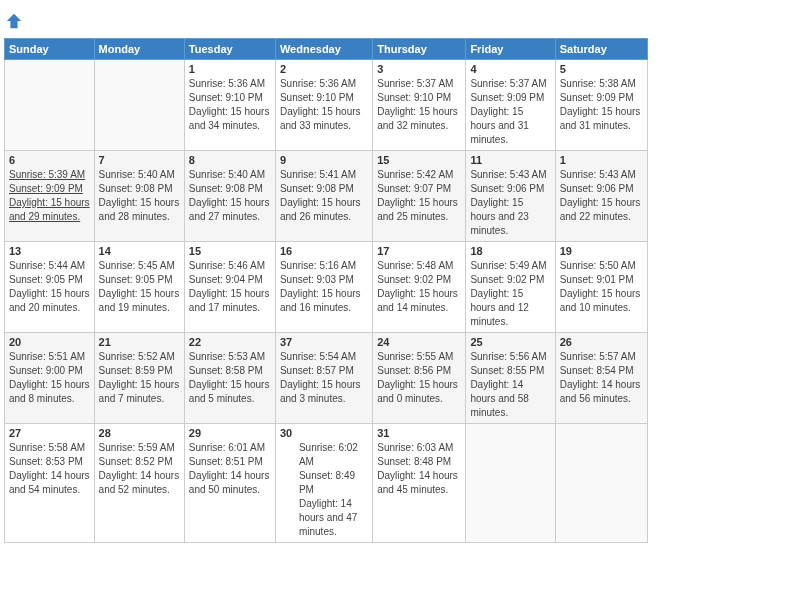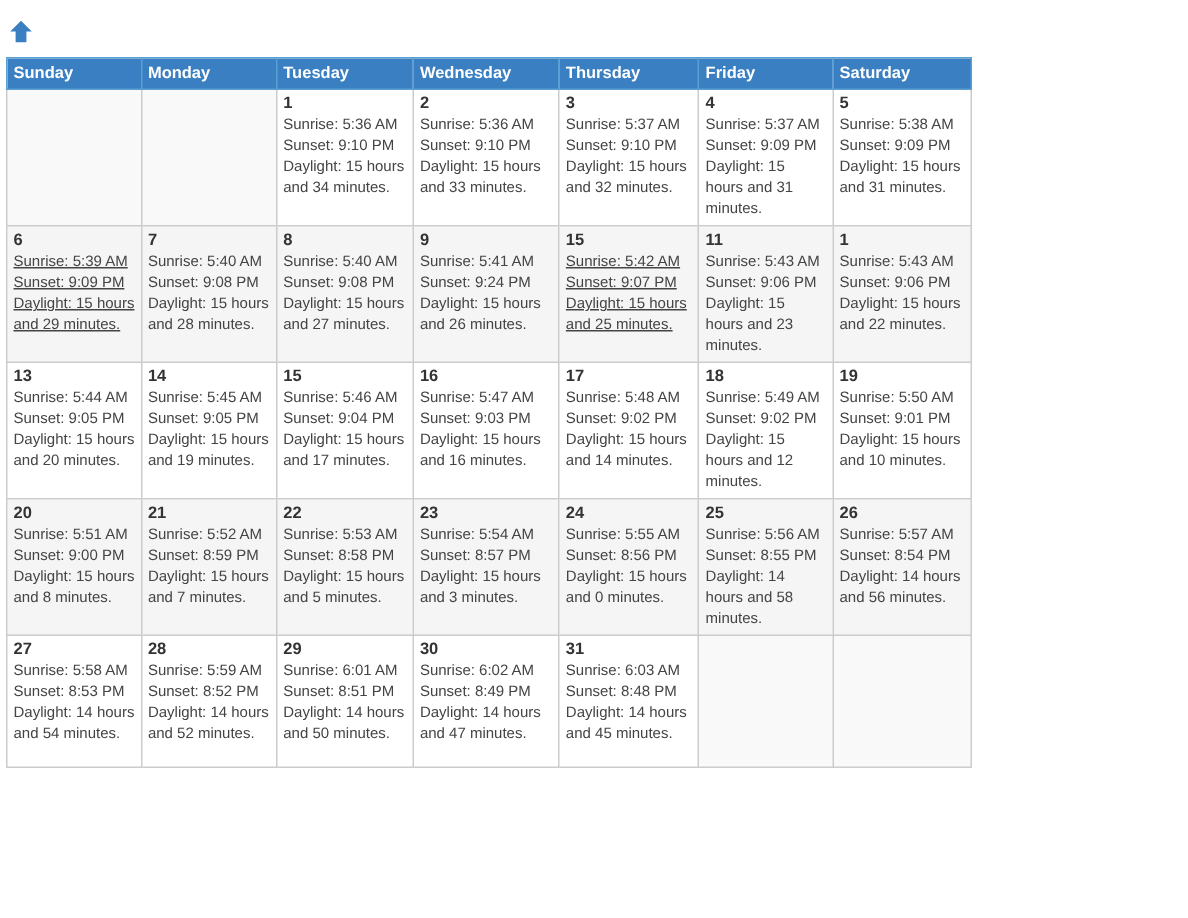--- a/index.html
+++ b/index.html
@@ -180,26 +180,26 @@
           </td>
           <td>
             <span class="day-num">8</span>
             <div class="day-info" style="white-space: pre-line;">Sunrise: 5:40 AM
 Sunset: 9:08 PM
 Daylight: 15 hours and 27 minutes.</div>
           </td>
           <td>
             <span class="day-num">9</span>
             <div class="day-info" style="white-space: pre-line;">Sunrise: 5:41 AM
-Sunset: 9:24 PM
+Sunset: 9:08 PM
 Daylight: 15 hours and 26 minutes.</div>
           </td>
           <td>
             <span class="day-num">15</span>
-            <div class="day-info" style="white-space: pre-line; text-decoration: underline;">Sunrise: 5:42 AM
+            <div class="day-info" style="white-space: pre-line;">Sunrise: 5:42 AM
 Sunset: 9:07 PM
 Daylight: 15 hours and 25 minutes.</div>
           </td>
           <td>
             <span class="day-num">11</span>
             <div class="day-info" style="white-space: pre-line;">Sunrise: 5:43 AM
 Sunset: 9:06 PM
 Daylight: 15 hours and 23 minutes.</div>
           </td>
           <td>
@@ -223,21 +223,21 @@
 Daylight: 15 hours and 19 minutes.</div>
           </td>
           <td>
             <span class="day-num">15</span>
             <div class="day-info" style="white-space: pre-line;">Sunrise: 5:46 AM
 Sunset: 9:04 PM
 Daylight: 15 hours and 17 minutes.</div>
           </td>
           <td>
             <span class="day-num">16</span>
-            <div class="day-info" style="white-space: pre-line;">Sunrise: 5:47 AM
+            <div class="day-info" style="white-space: pre-line;">Sunrise: 5:16 AM
 Sunset: 9:03 PM
 Daylight: 15 hours and 16 minutes.</div>
           </td>
           <td>
             <span class="day-num">17</span>
             <div class="day-info" style="white-space: pre-line;">Sunrise: 5:48 AM
 Sunset: 9:02 PM
 Daylight: 15 hours and 14 minutes.</div>
           </td>
           <td>
@@ -266,21 +266,21 @@
 Sunset: 8:59 PM
 Daylight: 15 hours and 7 minutes.</div>
           </td>
           <td>
             <span class="day-num">22</span>
             <div class="day-info" style="white-space: pre-line;">Sunrise: 5:53 AM
 Sunset: 8:58 PM
 Daylight: 15 hours and 5 minutes.</div>
           </td>
           <td>
-            <span class="day-num">23</span>
+            <span class="day-num">37</span>
             <div class="day-info" style="white-space: pre-line;">Sunrise: 5:54 AM
 Sunset: 8:57 PM
 Daylight: 15 hours and 3 minutes.</div>
           </td>
           <td>
             <span class="day-num">24</span>
             <div class="day-info" style="white-space: pre-line;">Sunrise: 5:55 AM
 Sunset: 8:56 PM
 Daylight: 15 hours and 0 minutes.</div>
           </td>
@@ -311,21 +311,21 @@
 Daylight: 14 hours and 52 minutes.</div>
           </td>
           <td>
             <span class="day-num">29</span>
             <div class="day-info" style="white-space: pre-line;">Sunrise: 6:01 AM
 Sunset: 8:51 PM
 Daylight: 14 hours and 50 minutes.</div>
           </td>
           <td>
             <span class="day-num">30</span>
-            <div class="day-info" style="white-space: pre-line;">Sunrise: 6:02 AM
+            <div class="day-info" style="white-space: pre-line; margin-left: 19px;">Sunrise: 6:02 AM
 Sunset: 8:49 PM
 Daylight: 14 hours and 47 minutes.</div>
           </td>
           <td>
             <span class="day-num">31</span>
             <div class="day-info" style="white-space: pre-line;">Sunrise: 6:03 AM
 Sunset: 8:48 PM
 Daylight: 14 hours and 45 minutes.</div>
           </td>
           <td class="empty-cell"></td>

